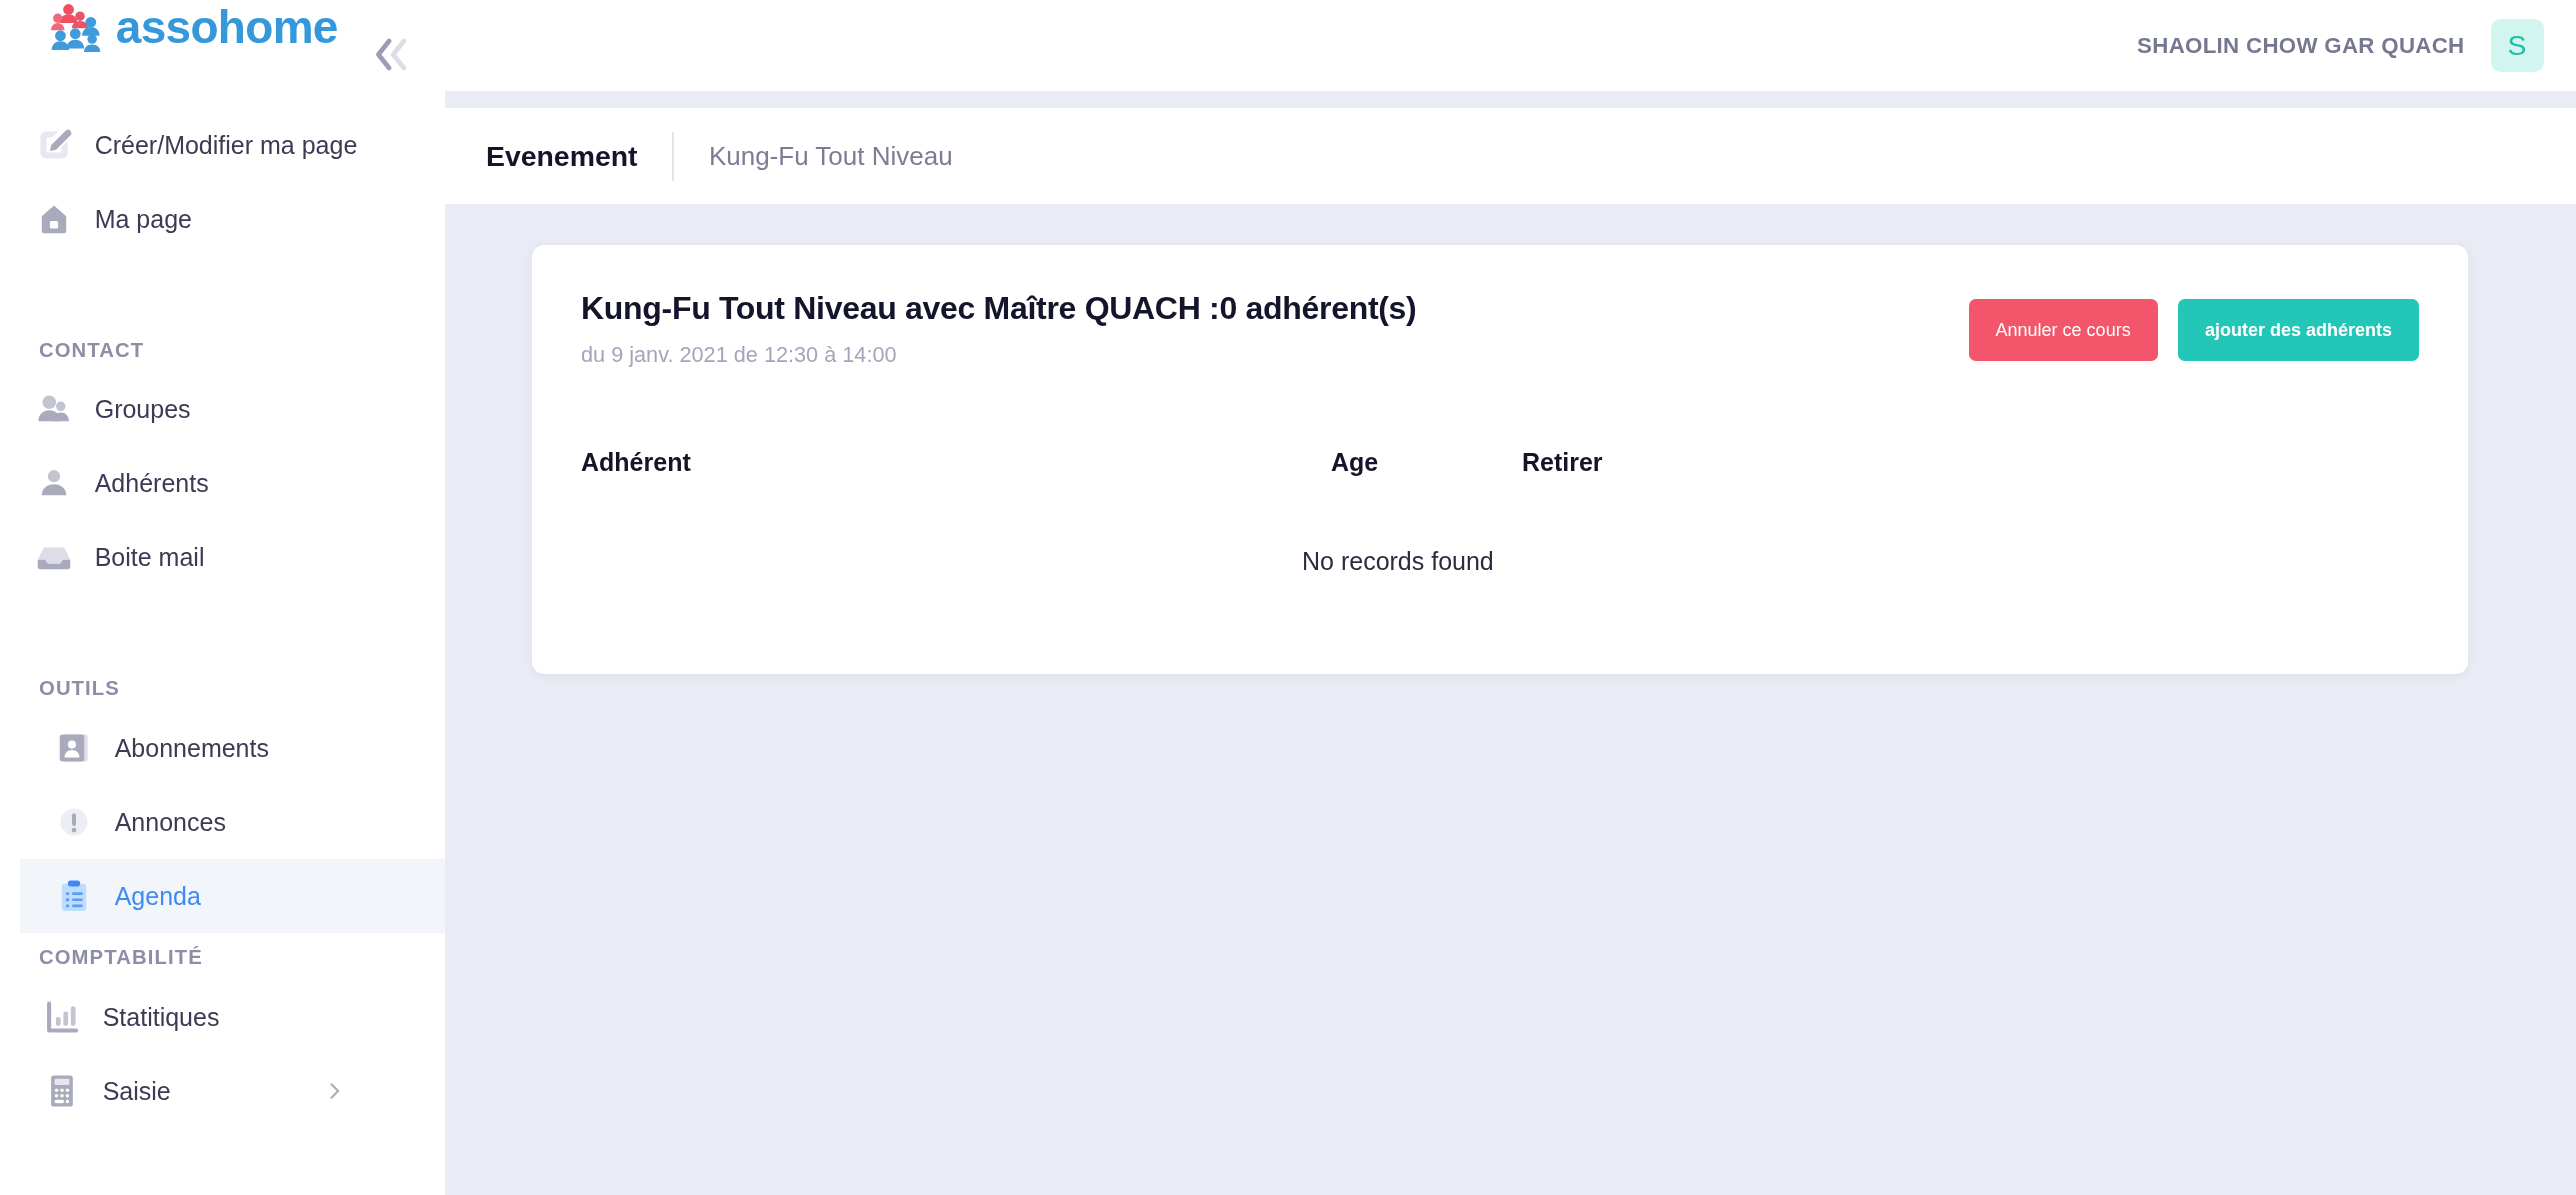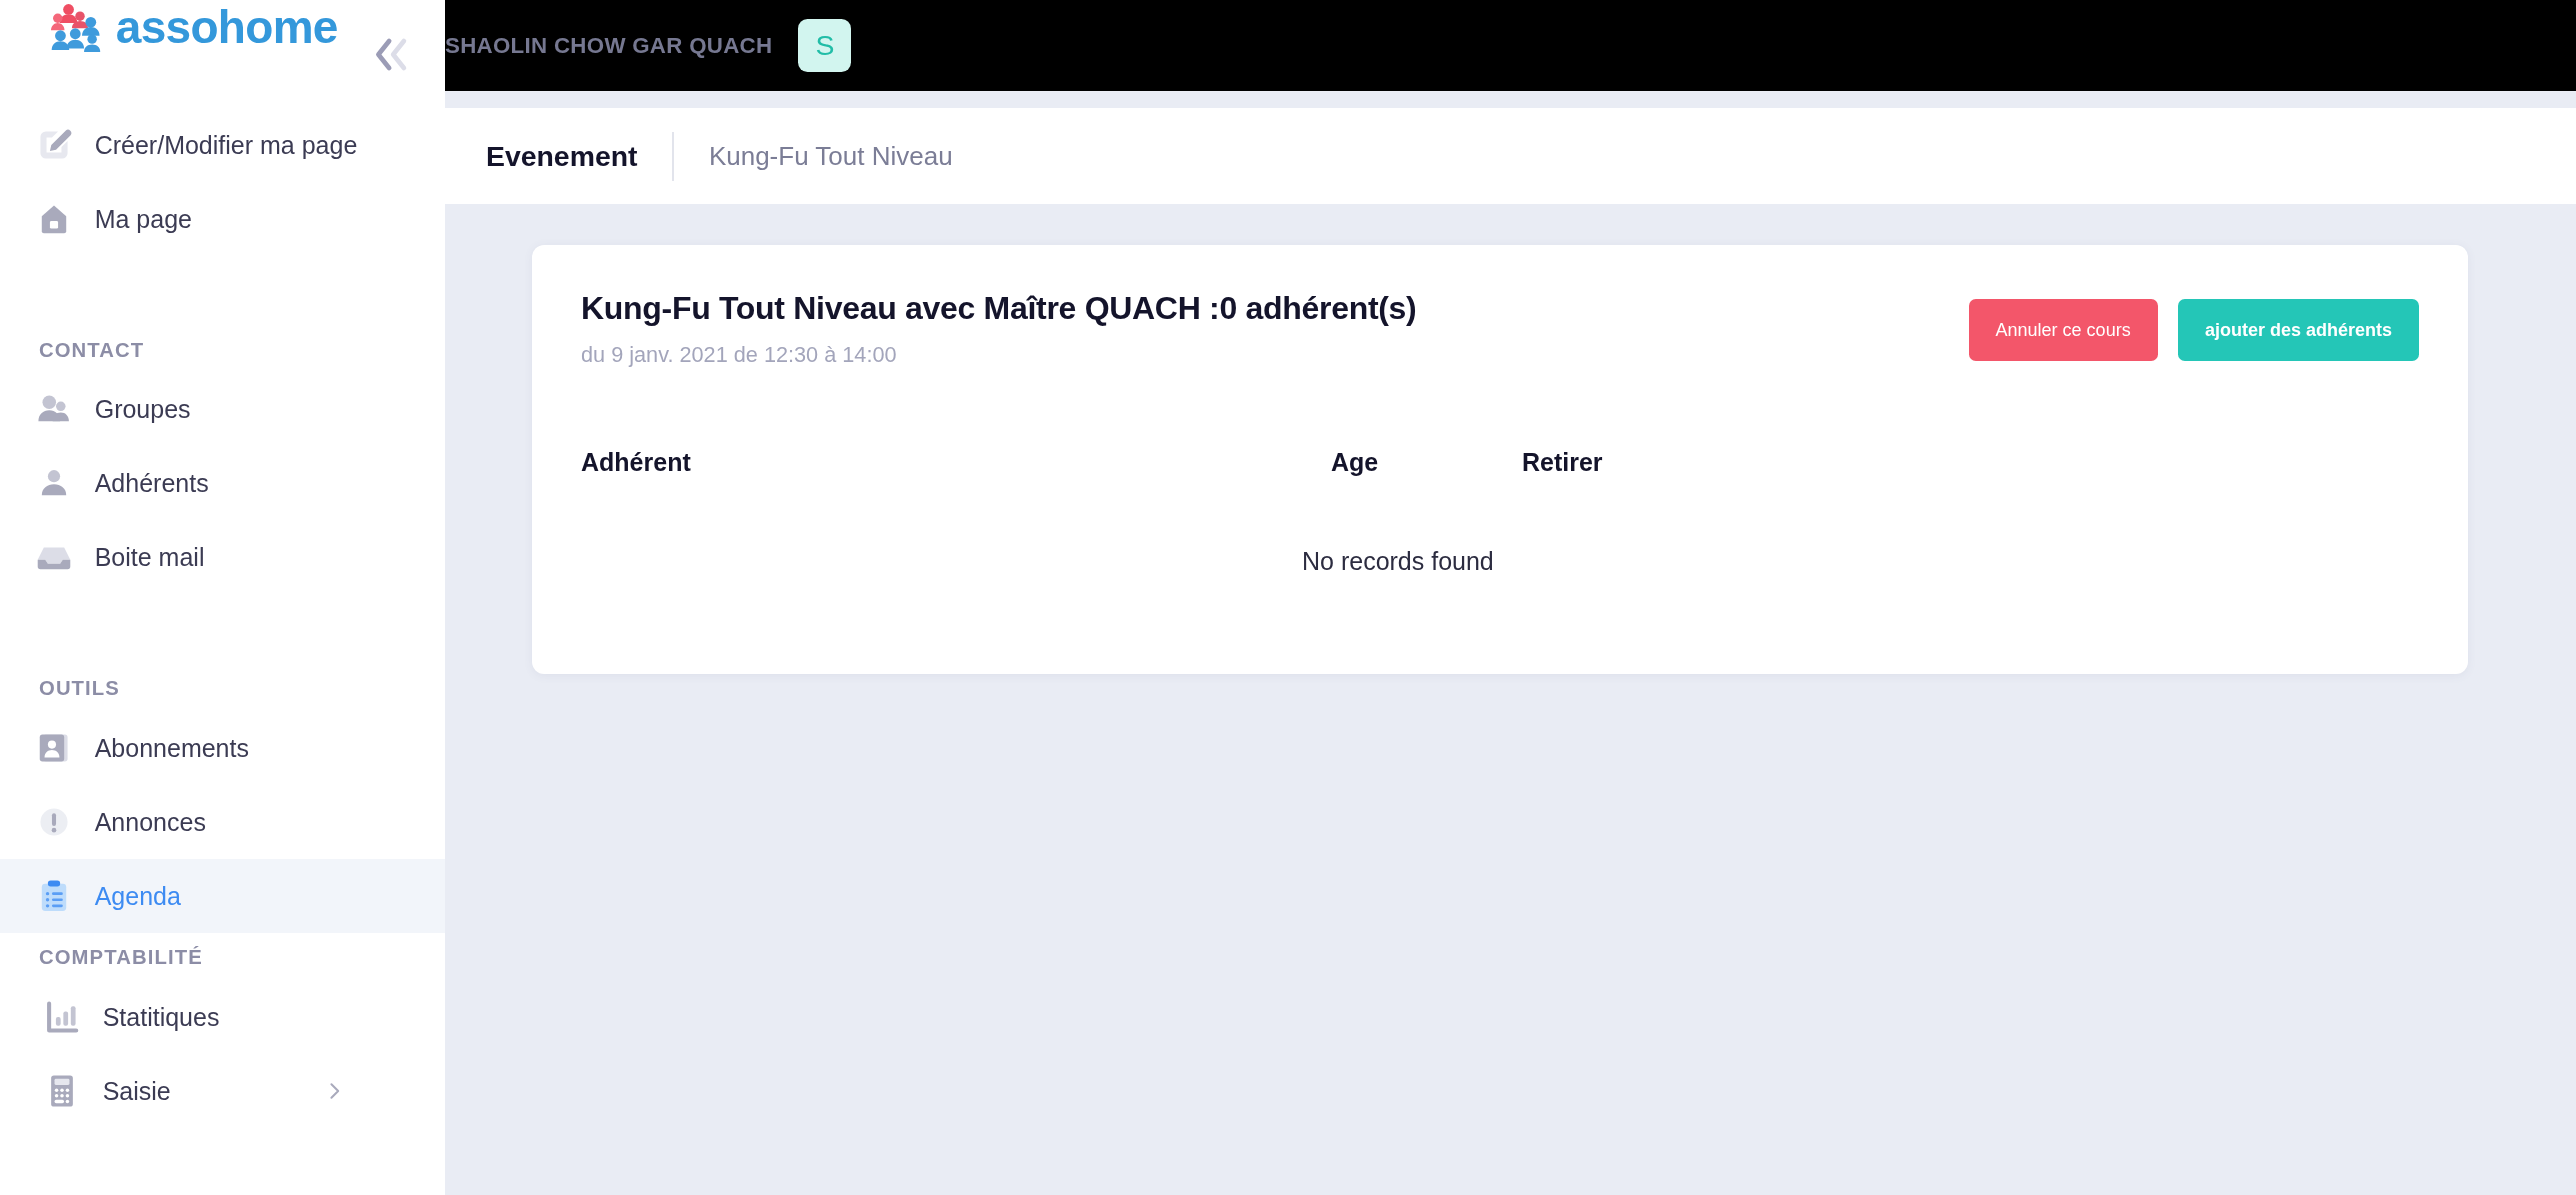--- a/index.html
+++ b/index.html
@@ -67,22 +67,22 @@
 
   
   #main{
     position:absolute; left:445px; top:0;
     width:2131px; height:1196px;
     background:#e9ecf4;
   }
   #topbar{
     position:absolute; left:0; top:0;
     width:2131px; height:92px;
-    background:#000000;
-    display:flex; align-items:center; justify-content:flex-start;
+    background:#ffffff;
+    display:flex; align-items:center; justify-content:flex-end;
     border-bottom:1.4px solid #eceef5;
   }
   #user-name{
     font-size:22.3px; font-weight:700; letter-spacing:0.3px;
     color:#767891; margin-right:26px; white-space:nowrap;
   }
   #avatar{
     width:53px; height:53px; border-radius:9.5px;
     background:#d2f5ef;
     display:flex; align-items:center; justify-content:center;
@@ -247,21 +247,21 @@
         <svg viewBox="0 0 56 56" width="38" height="38">
           <path d="M13 14h30l9 18H41l-4 6H19l-4-6H4z" fill="#dcdde7"></path>
           <path d="M4 32h11l4 6h18l4-6h11v10a4 4 0 0 1-4 4H8a4 4 0 0 1-4-4z" fill="#a9aabc"></path>
         </svg>
       </span>
       <span class="nav-label">Boite mail</span>
     </div>
   </div>
 
   <div class="section-label" style="position:absolute;top:677px;">OUTILS</div>
-  <div style="position:absolute;top:711px;left:0;width:516px;">
+  <div style="position:absolute;top:711px;left:0;width:516px;padding-left:20px;">
     <div class="nav-item">
       <span class="nav-icon">
         <svg viewBox="0 0 56 56" width="38" height="38">
           <rect x="12" y="8" width="36" height="40" rx="4" fill="#dcdde7"></rect>
           <rect x="7" y="8" width="36" height="40" rx="4" fill="#a9aabc"></rect>
           <circle cx="25" cy="23" r="6" fill="#ffffff"></circle>
           <path d="M14 42c0-7 5-11 11-11s11 4 11 11z" fill="#ffffff"></path>
         </svg>
       </span>
       <span class="nav-label">Abonnements</span>

